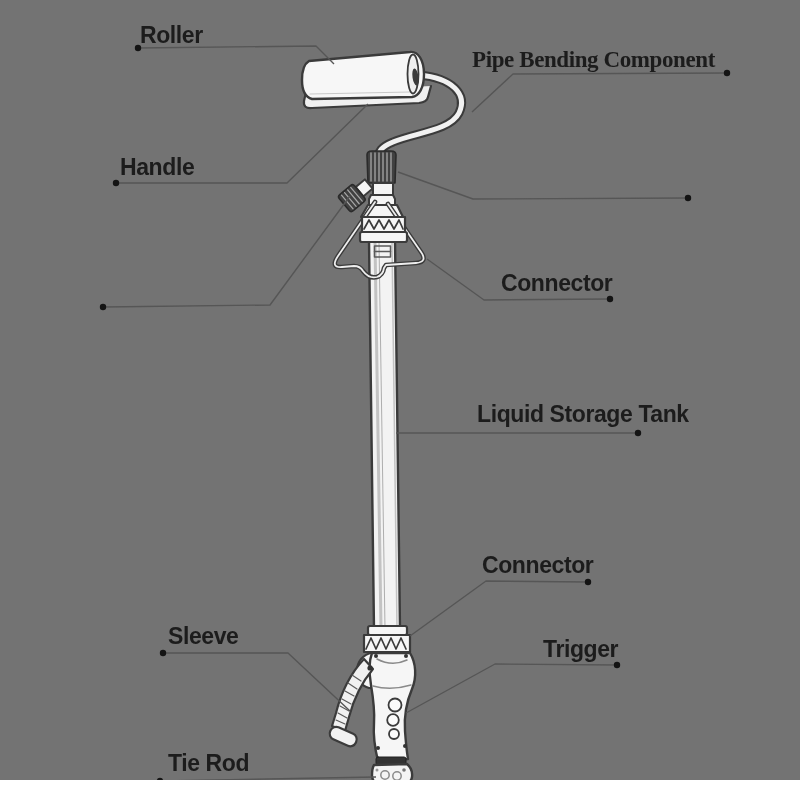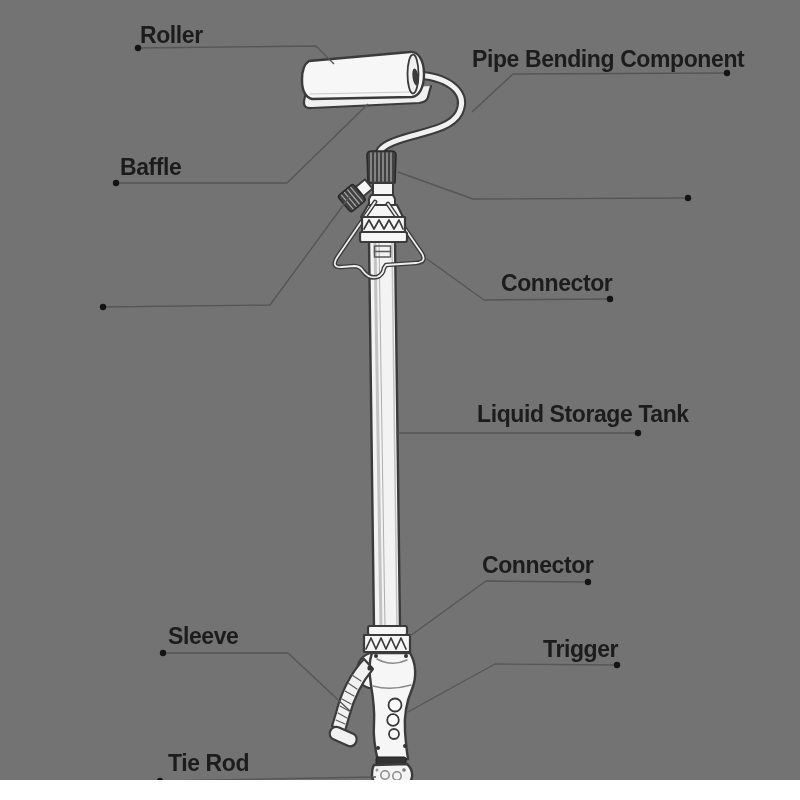--- a/index.html
+++ b/index.html
@@ -166,22 +166,22 @@
       <circle cx="610" cy="299" r="3.2"></circle>
       <circle cx="638" cy="433" r="3.2"></circle>
       <circle cx="588" cy="582" r="3.2"></circle>
       <circle cx="163" cy="653" r="3.2"></circle>
       <circle cx="617" cy="665" r="3.2"></circle>
       <circle cx="160" cy="781" r="3.2"></circle>
     </g>
   </svg>
 
   <div class="label" style="left:140px;top:24px;">Roller</div>
-  <div class="label" style="left:472px;top:48px;">Pipe Bending Component</div>
-  <div class="label" style="left:120px;top:156px;">Baffle</div>
+  <div class="label" style="left:472px;top:48px;font-family:Liberation Serif, serif;">Pipe Bending Component</div>
+  <div class="label" style="left:120px;top:156px;">Handle</div>
   <div class="label" style="left:501px;top:272px;">Connector</div>
   <div class="label" style="left:437px;top:403px;margin-left:40px;">Liquid Storage Tank</div>
   <div class="label" style="left:482px;top:554px;">Connector</div>
   <div class="label" style="left:168px;top:625px;">Sleeve</div>
   <div class="label" style="left:543px;top:638px;">Trigger</div>
   <div class="label" style="left:168px;top:752px;">Tie Rod</div>
 
 </div>
 
 </body></html>

